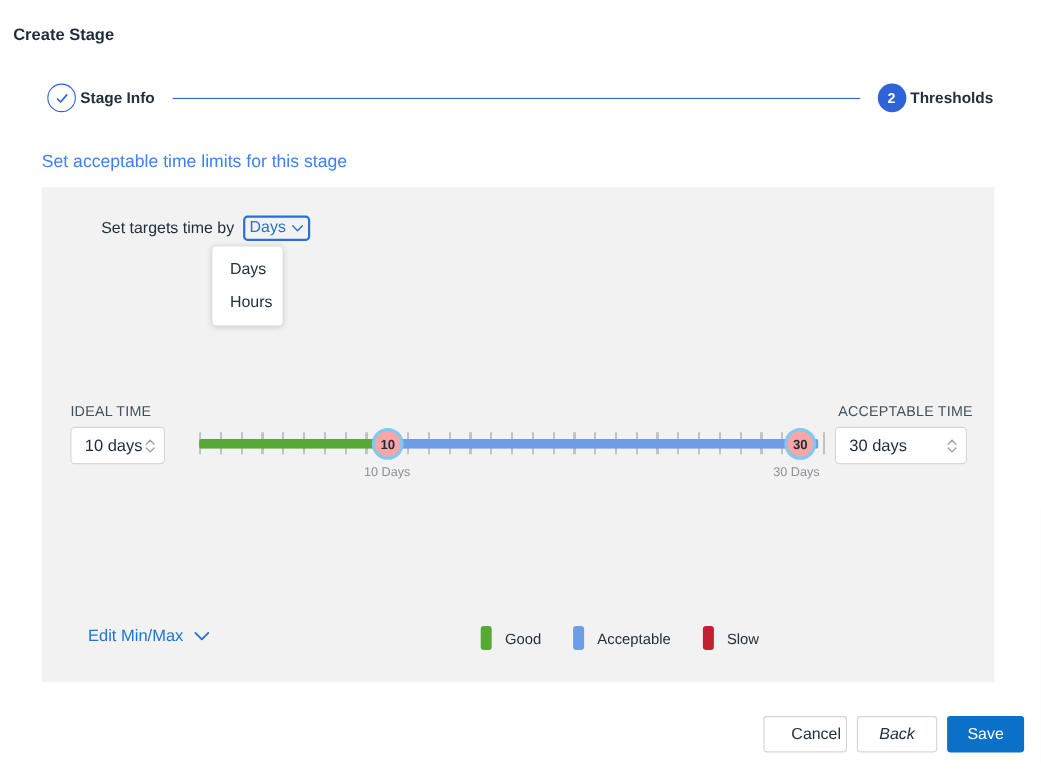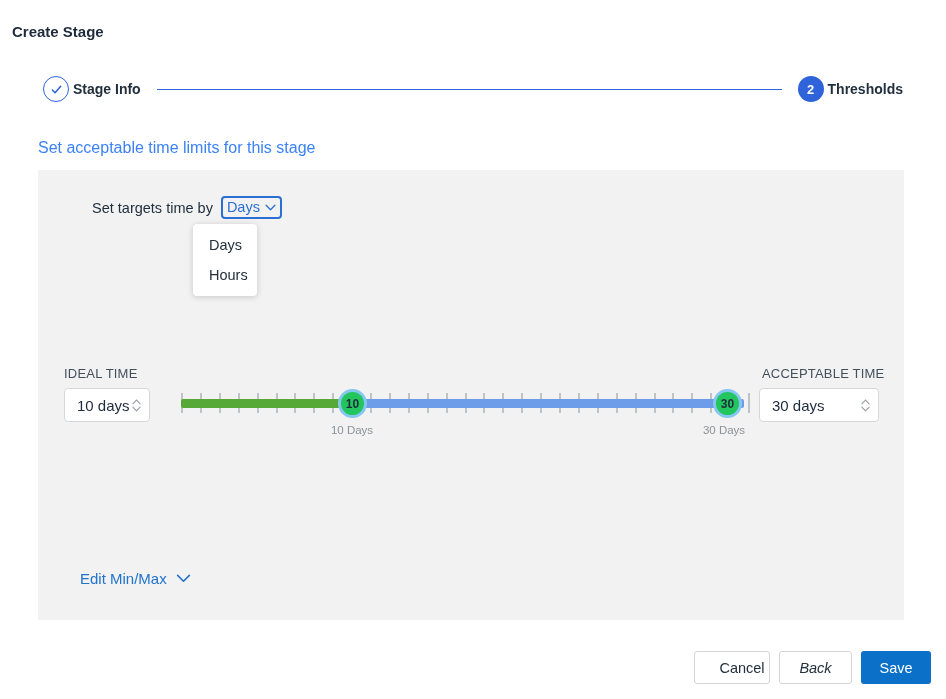--- a/index.html
+++ b/index.html
@@ -39,21 +39,21 @@
   .spinner { display: flex; flex-direction: column; align-items: center; gap: 1px; cursor: pointer; }
   .spinner svg { display: block; }
 
   
   .slider { position: absolute; left: 143px; top: 218px; width: 567px; height: 62px; }
   .ticks { position: absolute; left: 0; top: 5px; width: 569px; height: 20px;
            background: repeating-linear-gradient(to right, #bfc3c7 0px, #bfc3c7 2px, transparent 2px, transparent 18.9px); }
   .rail { position: absolute; left: 0; top: 11px; width: 563px; height: 9px; display: flex; border-radius: 2px; overflow: hidden; cursor: pointer; }
   .rail-green { width: 171px; background: #57a937; }
   .rail-blue { flex: 1; background: #6d9ce8; }
-  .handle { position: absolute; top: 1px; width: 29px; height: 29px; border-radius: 50%; background: #22c55e; border: 3px solid #85c7ee; display: flex; align-items: center; justify-content: center; font-size: 12px; font-weight: 600; color: #1e2b3c; cursor: grab; }
+  .handle { position: absolute; top: 1px; width: 29px; height: 29px; border-radius: 50%; background: #fca5a5; border: 3px solid #85c7ee; display: flex; align-items: center; justify-content: center; font-size: 12px; font-weight: 600; color: #1e2b3c; cursor: grab; }
   .handle-min { left: 157px; }
   .handle-max { left: 532px; }
   .handle-label { position: absolute; top: 36px; font-size: 11.5px; color: #8b9298; transform: translateX(-50%); white-space: nowrap; }
   .min-handle-label { left: 171px; }
   .max-handle-label { left: 543px; }
 
   
   .edit-link { position: absolute; left: 42px; top: 400px; display: flex; align-items: center; gap: 9px; color: #2273cc; font-size: 15px; cursor: pointer; }
   .legend { position: absolute; left: 399px; top: 399px; display: flex; align-items: center; }
   .legend-item { display: flex; align-items: center; gap: 12px; margin-right: 29px; }
@@ -145,18 +145,32 @@
     </span>
   </div>
 
   <div class="edit-link">
     <span>Edit Min/Max</span>
     <svg width="15" height="9" viewBox="0 0 16 10" fill="none">
       <path d="M1.5 1.5 L8 8 L14.5 1.5" stroke="#2273cc" stroke-width="1.8" stroke-linecap="round" stroke-linejoin="round"></path>
     </svg>
   </div>
 
+  <div class="legend">
+    <div class="legend-item">
+      <span class="swatch" style="background: rgb(87, 169, 55);"></span>
+      <span class="legend-text">Good</span>
+    </div>
+    <div class="legend-item">
+      <span class="swatch" style="background: rgb(109, 156, 232);"></span>
+      <span class="legend-text">Acceptable</span>
+    </div>
+    <div class="legend-item">
+      <span class="swatch" style="background: rgb(194, 32, 51);"></span>
+      <span class="legend-text">Slow</span>
+    </div>
+  </div>
 
 </div>
 
 <button class="btn btn-secondary btn-cancel">Cancel</button>
 <button class="btn btn-secondary btn-back">Back</button>
 <button class="btn btn-save">Save</button>
 
 </body></html>

